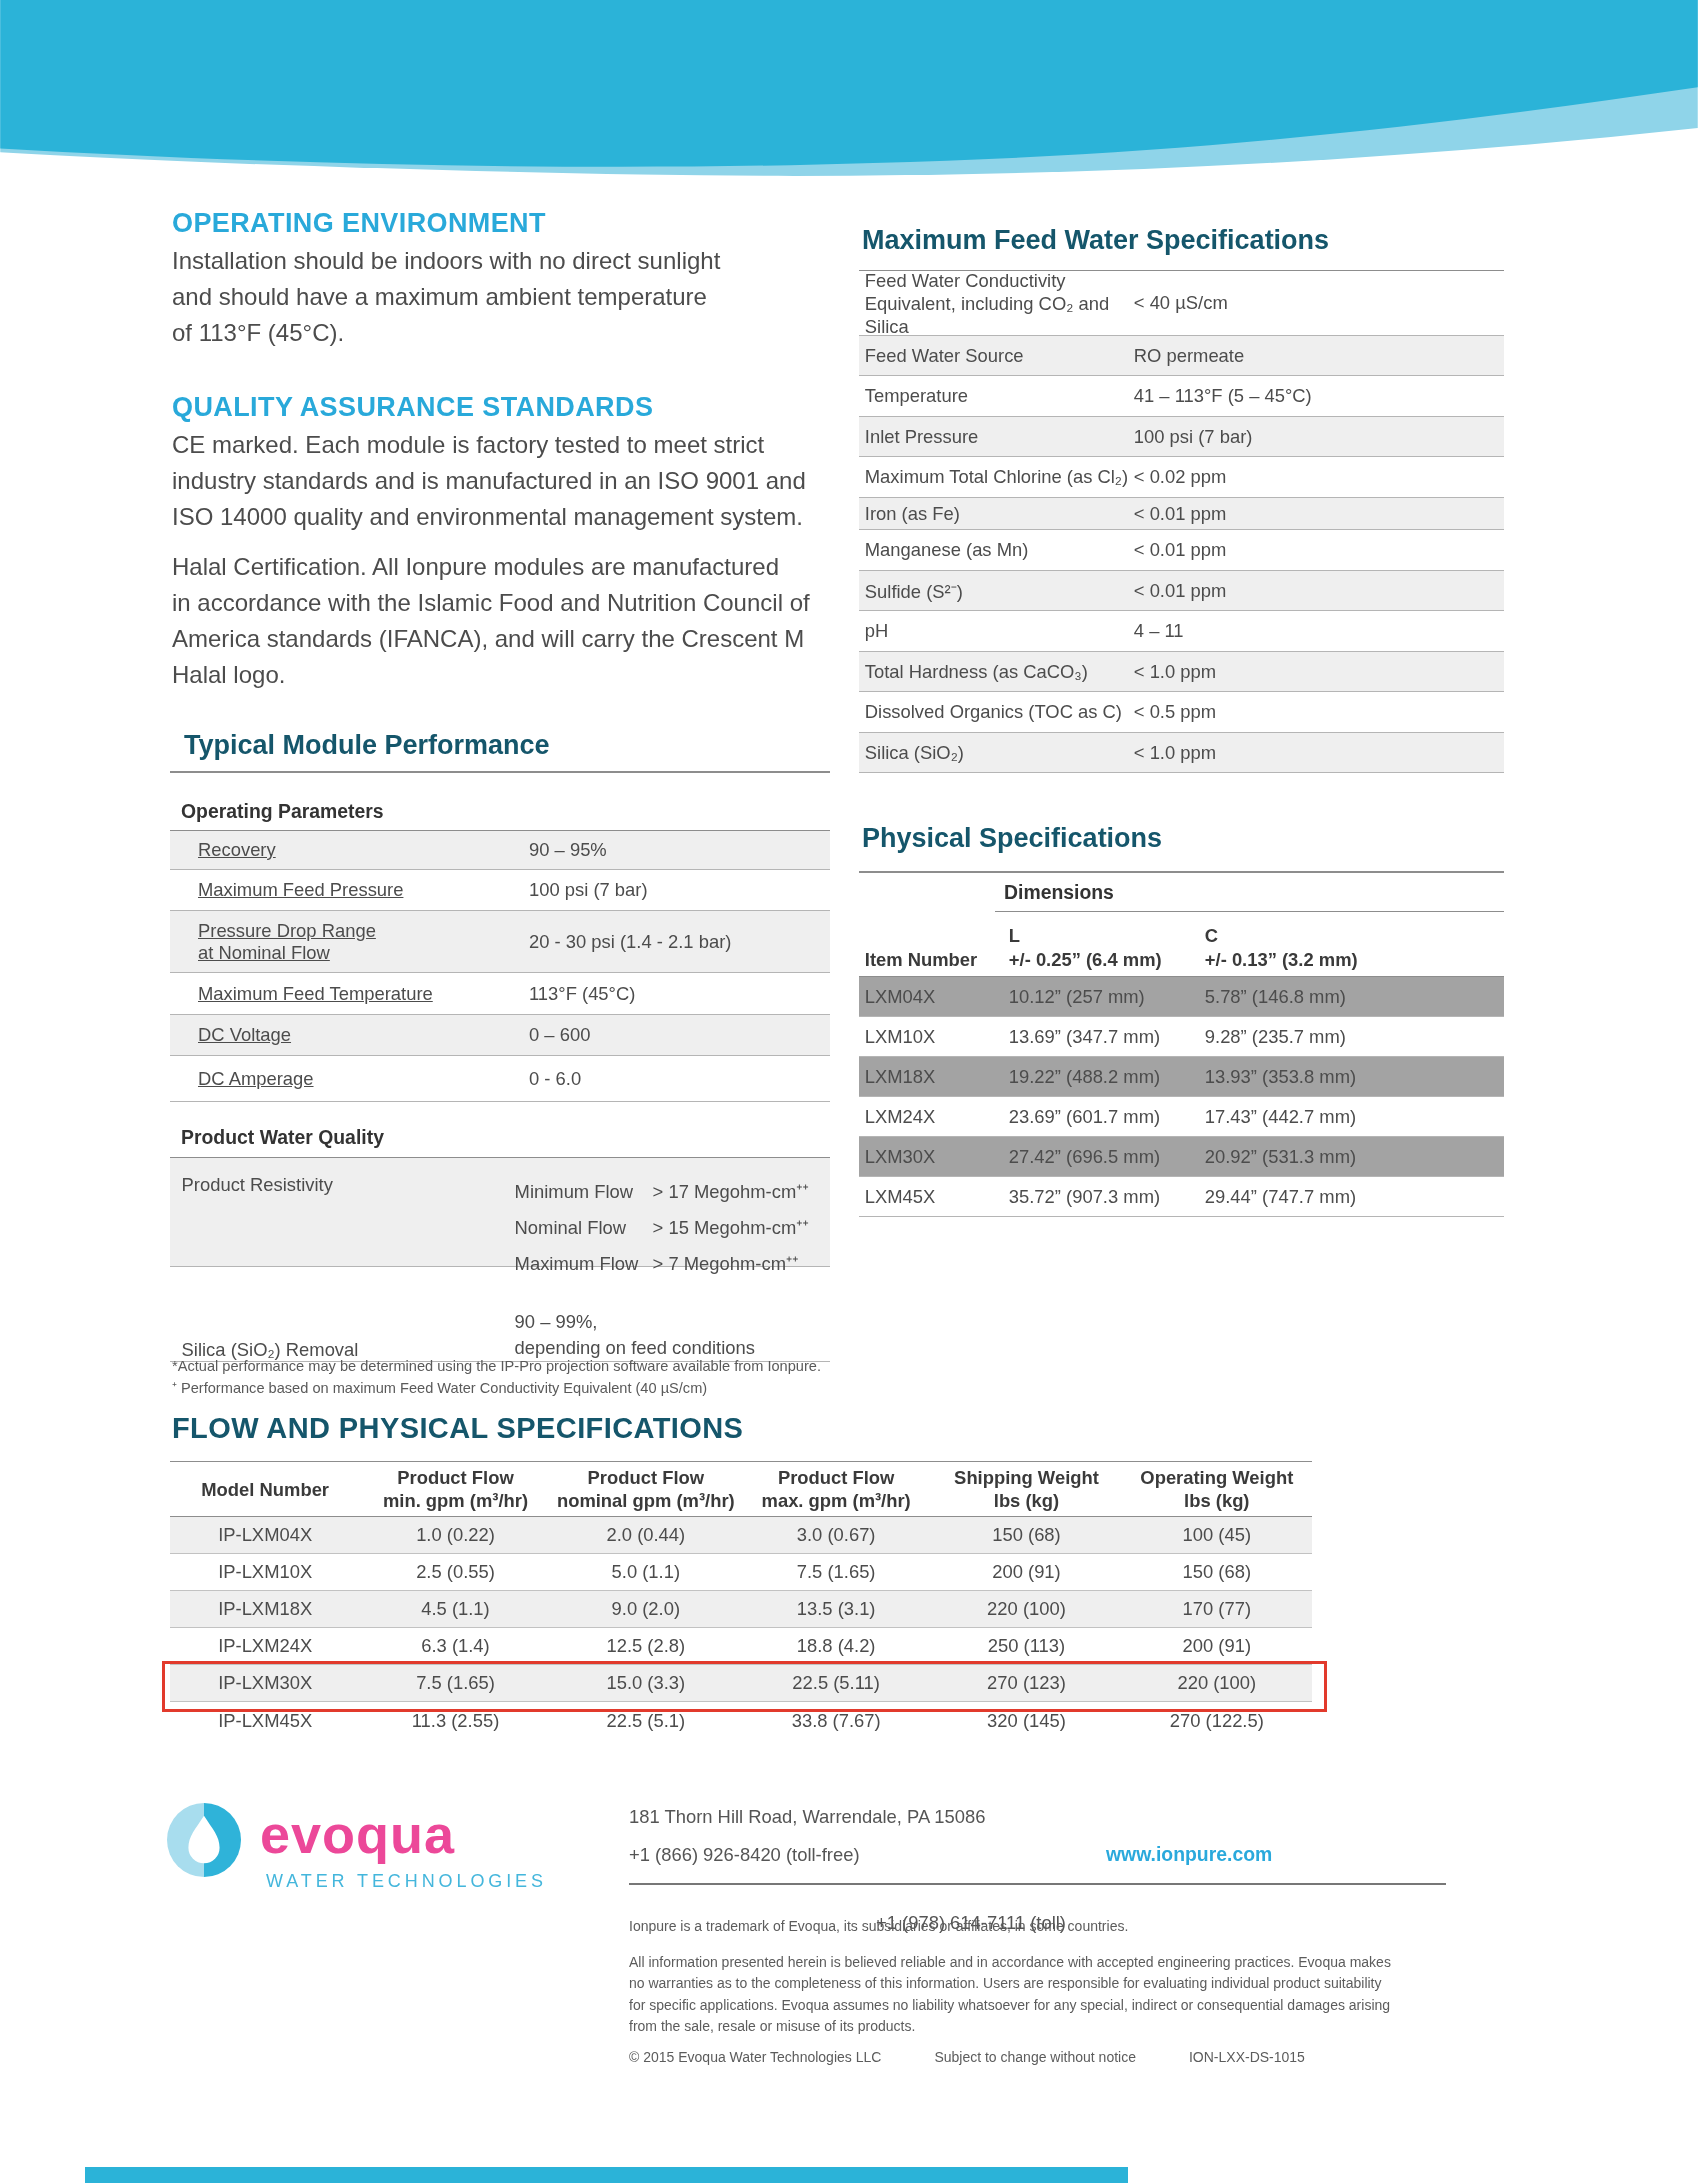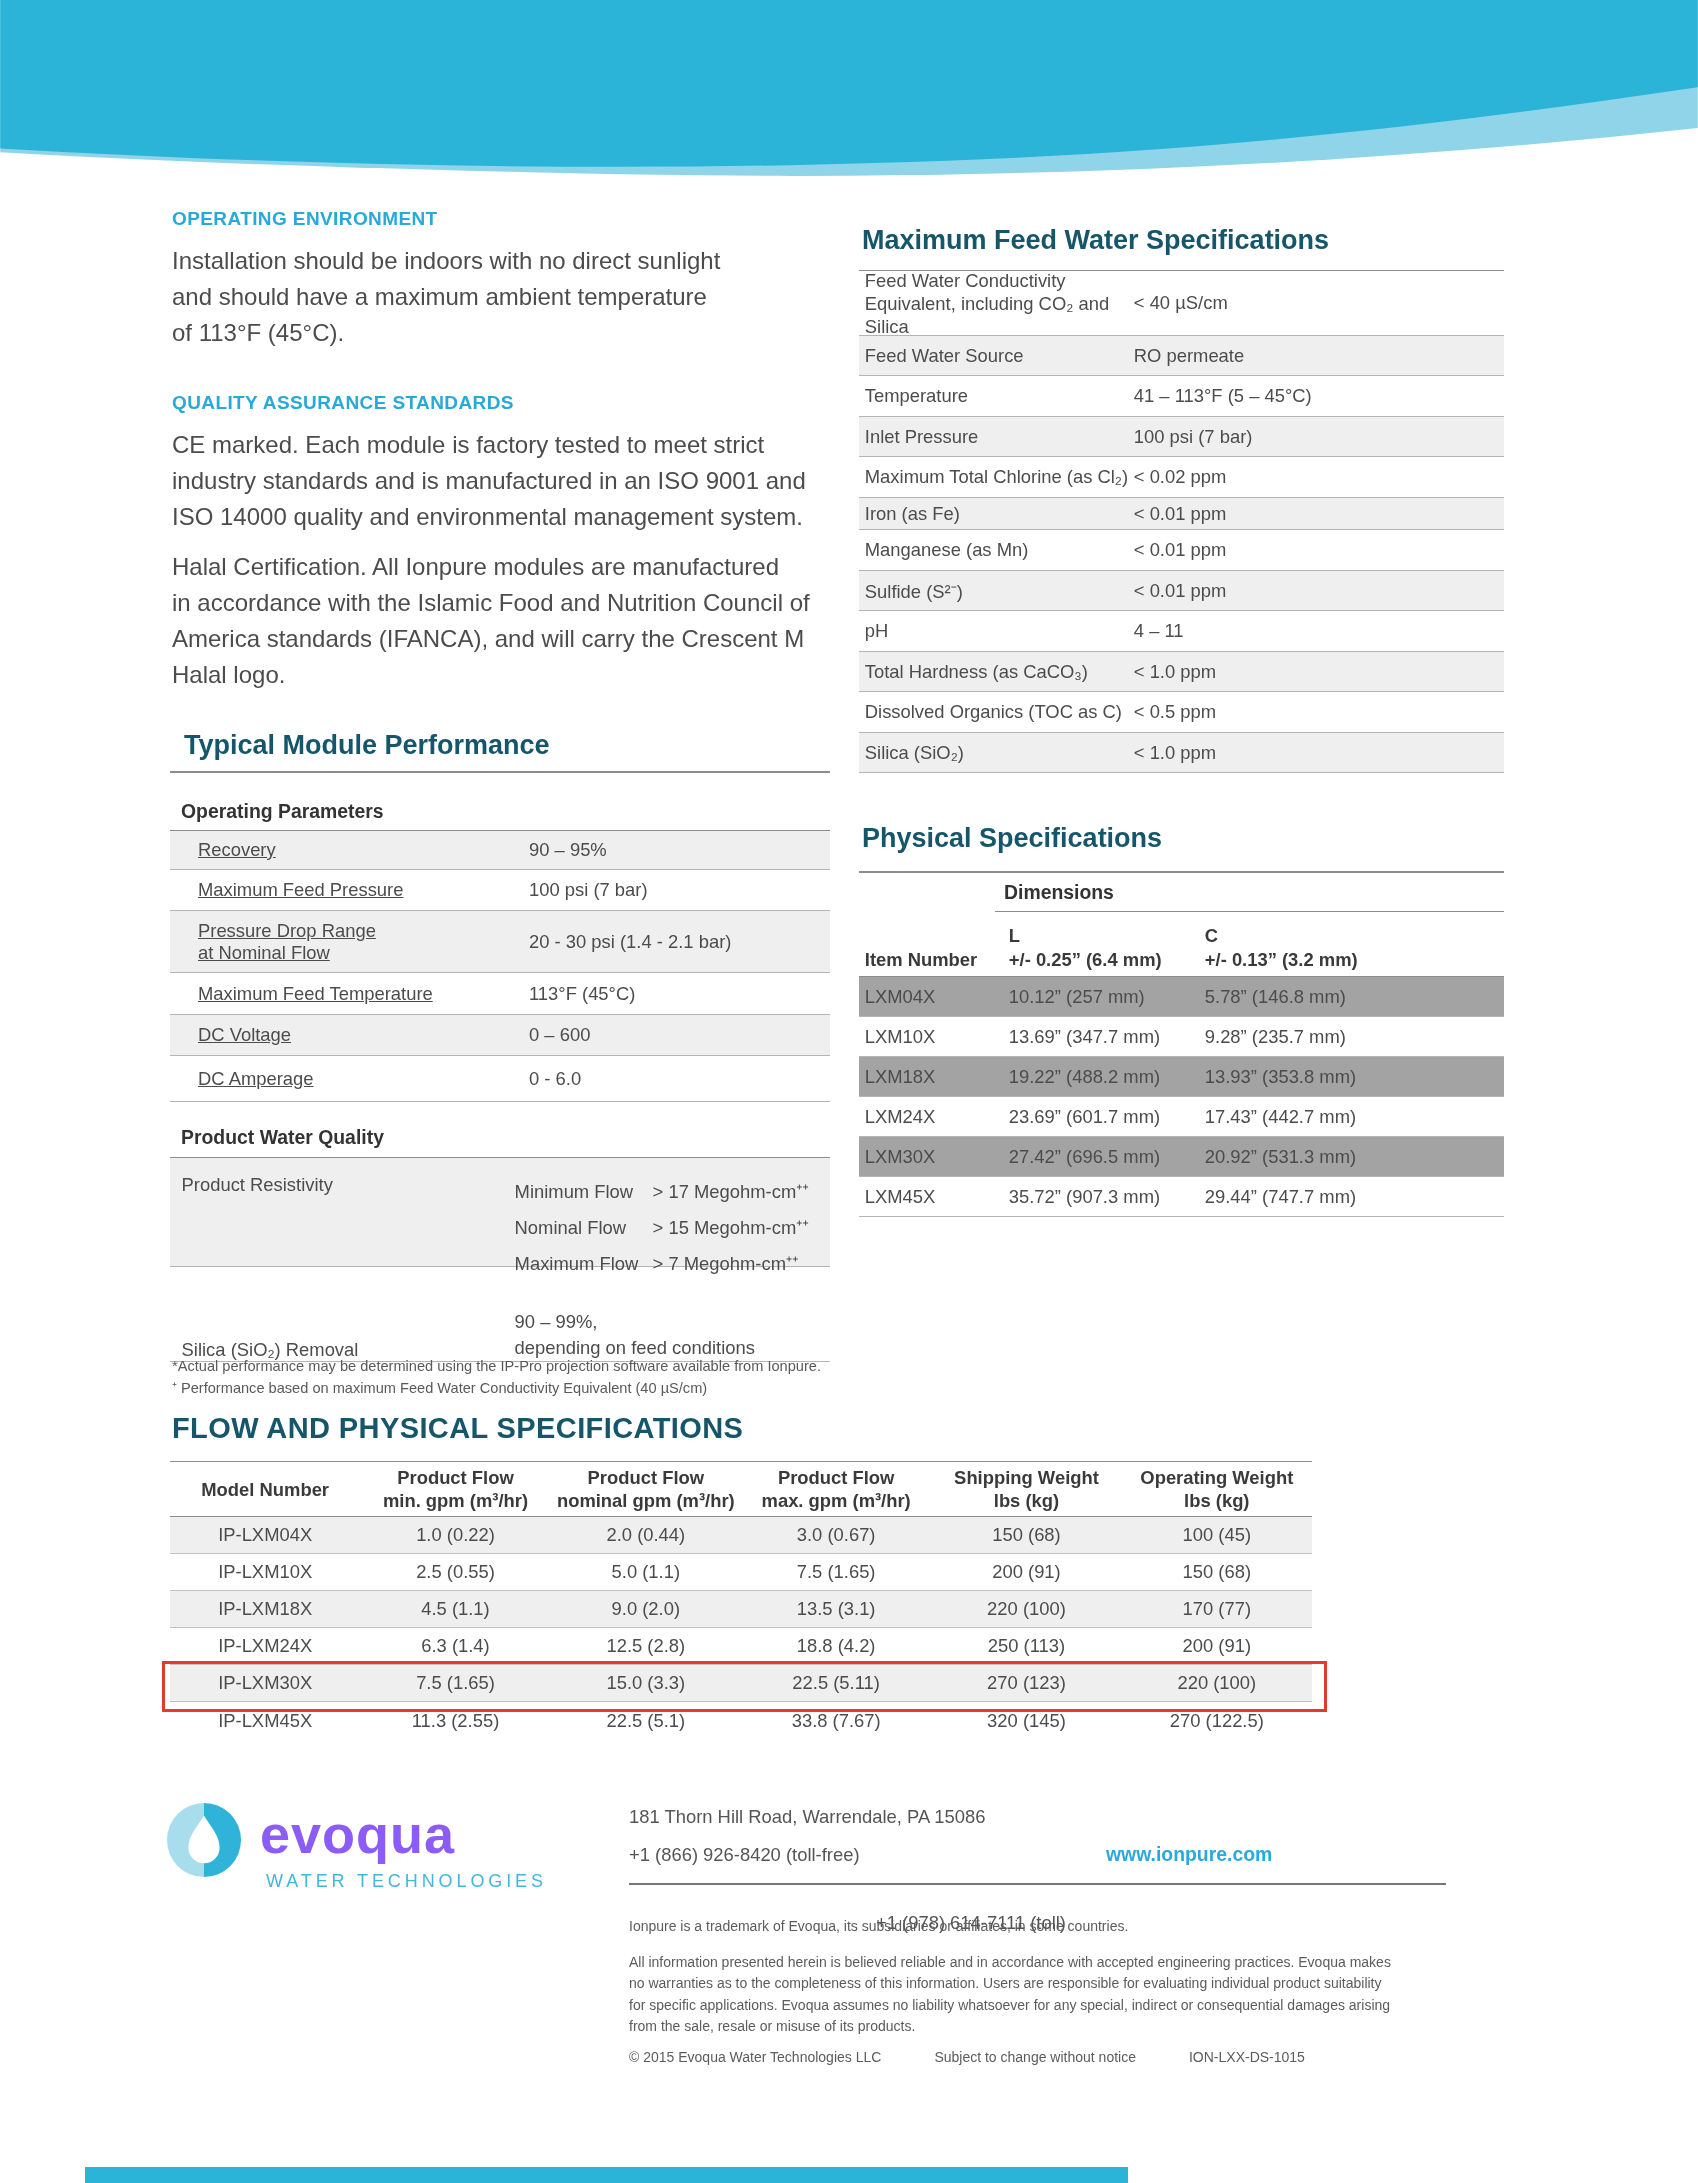--- a/index.html
+++ b/index.html
@@ -1,21 +1,21 @@
 <!DOCTYPE html>
 <html><head>
 <meta charset="utf-8">
 <style>
   html,body{margin:0;padding:0;background:#e8e8e8;}
   .page{position:relative;width:1698px;height:2183px;background:#ffffff;
         font-family:"Liberation Sans",sans-serif;color:#4c4c4c;overflow:hidden;margin:0 auto;}
   .abs{position:absolute;}
   .pre{white-space:pre-line;}
   
-  .cyan-h{font-size:19px;font-weight:bold;color:#29a9da;letter-spacing:0.4px;}
+  .cyan-h{font-size:27px;font-weight:bold;color:#29a9da;letter-spacing:0.4px;}
   .teal-h{font-size:27px;font-weight:bold;color:#15566b;}
   .flow-h{font-size:29px;font-weight:bold;color:#15566b;letter-spacing:0.4px;}
   .body-t{font-size:24px;line-height:36px;color:#4c4c4c;}
   .subhead{font-size:19.4px;font-weight:bold;color:#333333;}
   
   .spec-table{border-top:1.9px solid #8d8d8d;}
   .srow{display:flex;align-items:center;border-bottom:1px solid #b5b5b5;box-sizing:border-box;font-size:18.4px;color:#4c4c4c;}
   .srow.g{background:#efefef;}
   .lt .srow .lab{flex:0 0 331px;padding-left:28px;text-decoration:underline;}
   .lt .srow .val{flex:1;}
@@ -37,21 +37,21 @@
   
   .fl-head{display:flex;border-top:1.9px solid #8d8d8d;border-bottom:1.9px solid #8d8d8d;box-sizing:border-box;height:56px;font-weight:bold;color:#3a3a3a;font-size:18.4px;line-height:23px;text-align:center;}
   .fl-head>div{flex:1;display:flex;align-items:center;justify-content:center;}
   .fl-row{display:flex;align-items:center;height:37px;border-bottom:1px solid #c2c2c2;box-sizing:border-box;font-size:18.4px;color:#4c4c4c;text-align:center;}
   .fl-row.g{background:#efefef;}
   .fl-row>div{flex:1;}
   .hl-box{position:absolute;border:3.9px solid #e23a2c;pointer-events:none;}
   
   .fn{font-size:14.6px;line-height:22px;color:#5a5a5a;}
   .legal{font-size:14px;line-height:21.3px;color:#5c5c5c;}
-  .brand-word{font-size:54px;font-weight:bold;color:#8b5cf6;letter-spacing:1px;}
+  .brand-word{font-size:54px;font-weight:bold;color:#ec4899;letter-spacing:1px;}
   .brand-tag{font-size:18px;color:#44b6dc;letter-spacing:3.9px;}
   .contact{font-size:18.4px;color:#555555;}
   .weblink{font-size:19.4px;font-weight:bold;color:#2aa9dc;text-decoration:none;}
   .rule{position:absolute;background:#8d8d8d;}
 </style>
 </head>
 <body>
 
 <div class="page">
 

